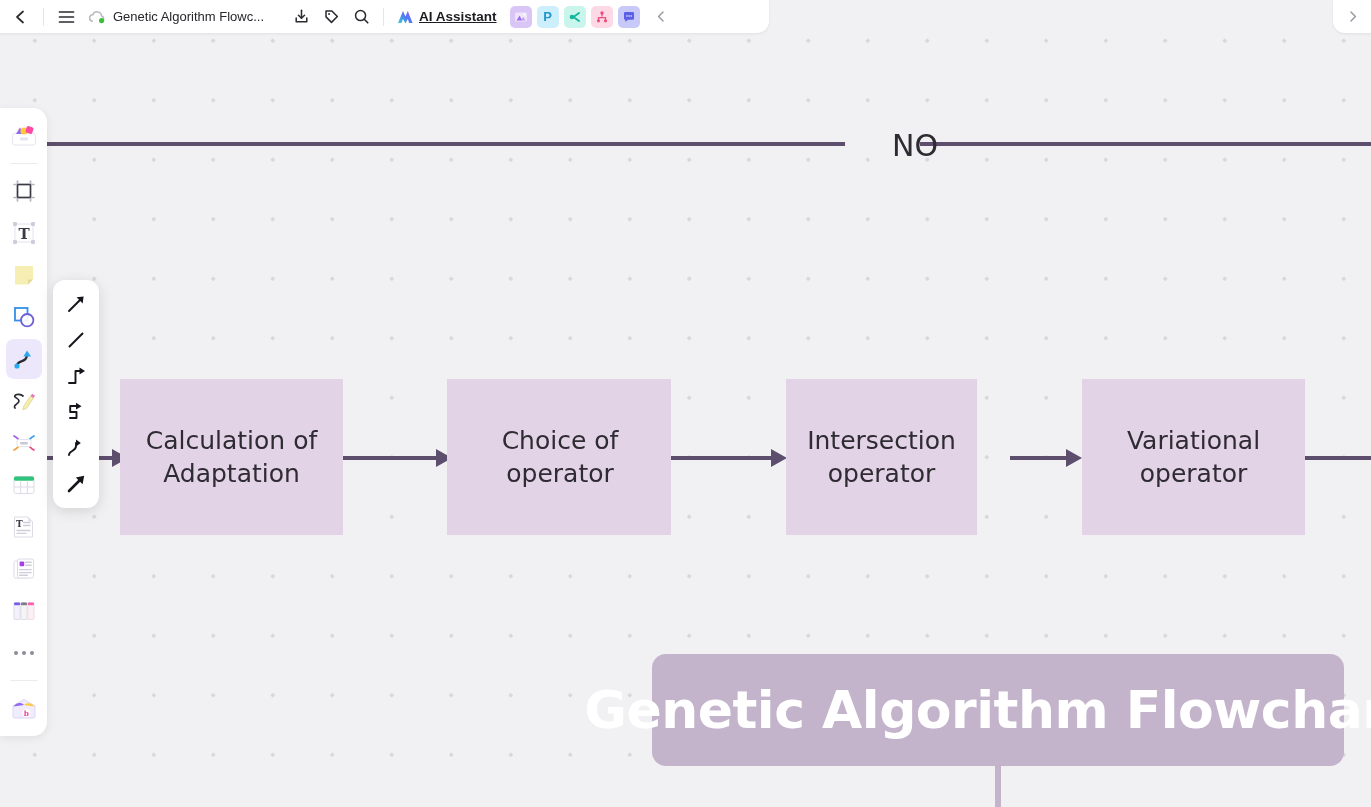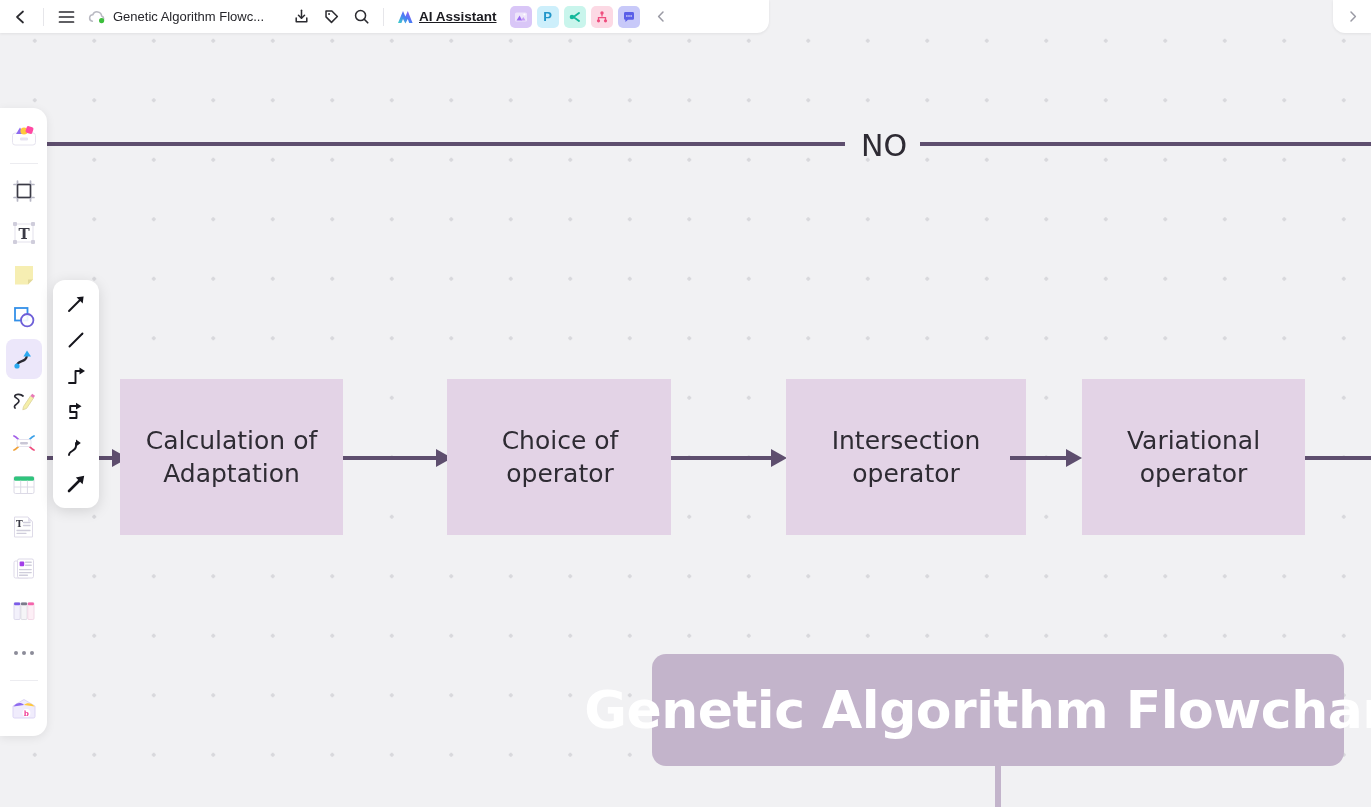--- a/index.html
+++ b/index.html
@@ -175,21 +175,21 @@
 </style>
 </head>
 <body>
 
 <div id="canvas">
 
   <svg class="conn" style="left:0; top:126px; width:1371px; height:36px;" viewBox="0 0 1371 36">
     <line x1="45" y1="18" x2="845" y2="18" stroke="#5e4e6e" stroke-width="4"></line>
     <line x1="920" y1="18" x2="1371" y2="18" stroke="#5e4e6e" stroke-width="4"></line>
   </svg>
-  <div id="no-label" style="left:861px; top:128px;">NO</div>
+  <div id="no-label" style="left:892px; top:128px;">NO</div>
 
   <svg class="conn" style="left:40px; top:446px; width:85px; height:24px;" viewBox="0 0 85 24">
     <line x1="0" y1="12" x2="72" y2="12" stroke="#5e4e6e" stroke-width="4"></line>
     <polygon points="72,3 88,12 72,21" fill="#5e4e6e"></polygon>
   </svg>
 
   <div class="node" style="left:120px; top:379px; width:223px; height:156px;">
     <span style="white-space:pre-line;">Calculation of
 Adaptation</span>
   </div>
@@ -202,21 +202,21 @@
   <div class="node" style="left:447px; top:379px; width:224px; height:156px;padding-left:12px;">
     <span style="white-space:pre-line;">Choice of
 operator</span>
   </div>
 
   <svg class="conn" style="left:671px; top:446px; width:118px; height:24px;" viewBox="0 0 118 24">
     <line x1="0" y1="12" x2="100" y2="12" stroke="#5e4e6e" stroke-width="4"></line>
     <polygon points="100,3 116,12 100,21" fill="#5e4e6e"></polygon>
   </svg>
 
-  <div class="node" style="left:786px; top:379px; width:240px; height:156px;">
+  <div class="node" style="left:786px; top:379px; width:191px; height:156px;">
     <span style="white-space:pre-line;">Intersection
 operator</span>
   </div>
 
   <svg class="conn" style="left:1010px; top:446px; width:74px; height:24px;" viewBox="0 0 74 24">
     <line x1="0" y1="12" x2="56" y2="12" stroke="#5e4e6e" stroke-width="4"></line>
     <polygon points="56,3 72,12 56,21" fill="#5e4e6e"></polygon>
   </svg>
 
   <div class="node" style="left:1082px; top:379px; width:223px; height:156px;">

